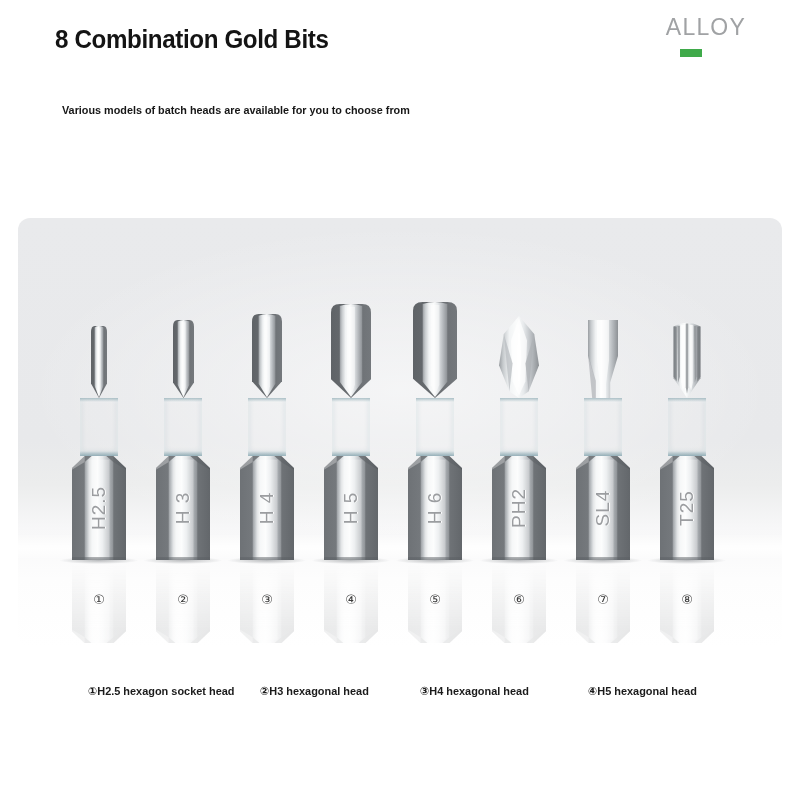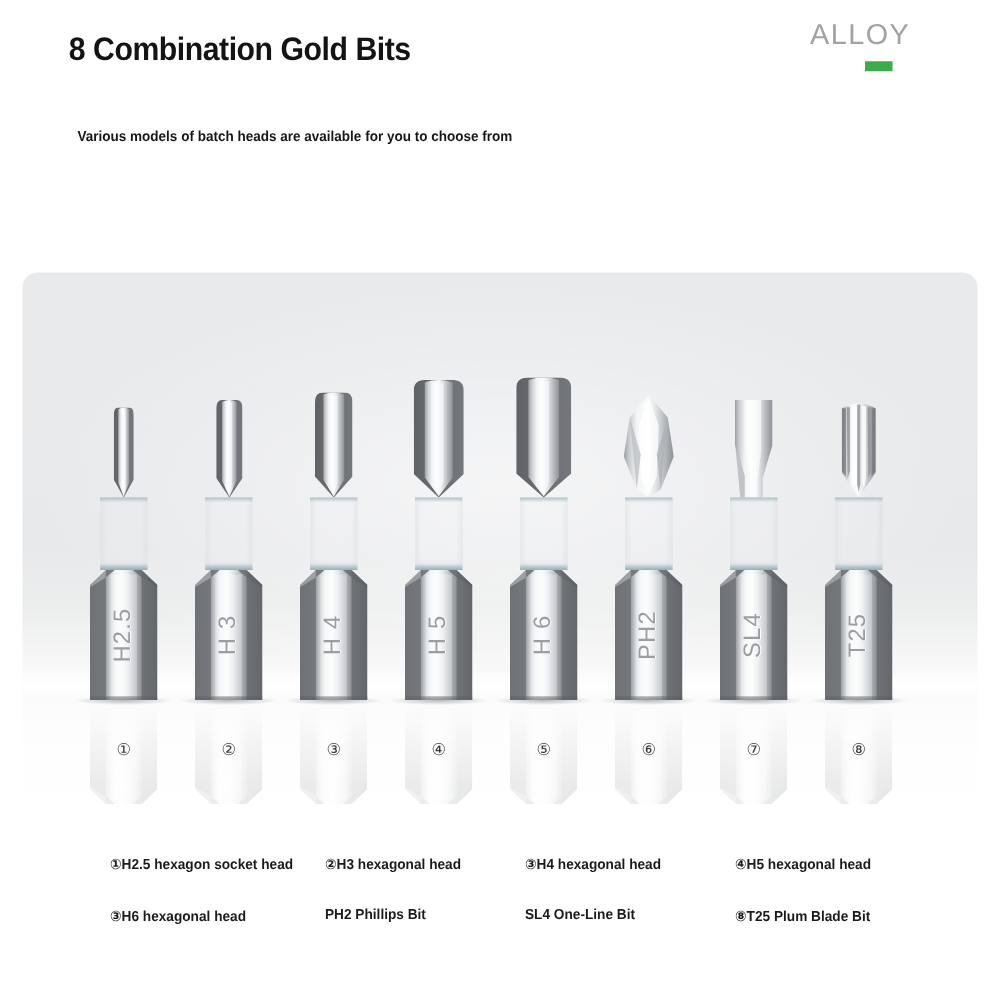--- a/index.html
+++ b/index.html
@@ -36,23 +36,23 @@
     top: 104px;
     font-size: 11.5px;
     font-weight: bold;
     color: #171717;
     white-space: nowrap;
     transform: scaleX(0.94);
     transform-origin: left center;
   }
   #brand-block {
     position: absolute;
-    right: 42px;
+    right: 54px;
     top: 16px;
-    text-align: left;
+    text-align: right;
     width: 110px;
   }
   #brand-name {
     font-size: 23px;
     font-weight: normal;
     letter-spacing: 1.2px;
     color: #a0a2a4;
     line-height: 1;
   }
   #brand-rule {
@@ -1046,19 +1046,13 @@
     <div class="num" style="left: 669px; transform: translateX(-50%);">⑧</div>
   </div>
 
 <div id="captions">
   <div class="cap-row">
       <div class="cap" style="left: 88px; top: 0px;">①H2.5 hexagon socket head</div>
       <div class="cap" style="left: 260px; top: 0px;">②H3 hexagonal head</div>
       <div class="cap" style="left: 420px; top: 0px;">③H4 hexagonal head</div>
       <div class="cap" style="left: 588px; top: 0px;">④H5 hexagonal head</div>
     </div>
-  <div class="cap-row">
-      <div class="cap" style="left: 88px; top: 0px;">③H6 hexagonal head</div>
-      <div class="cap" style="left: 260px; top: 0px;">PH2 Phillips Bit</div>
-      <div class="cap" style="left: 420px; top: 0px;">SL4 One-Line Bit</div>
-      <div class="cap" style="left: 588px; top: 0px;">⑧T25 Plum Blade Bit</div>
-    </div>
 </div>
 
 </body></html>

